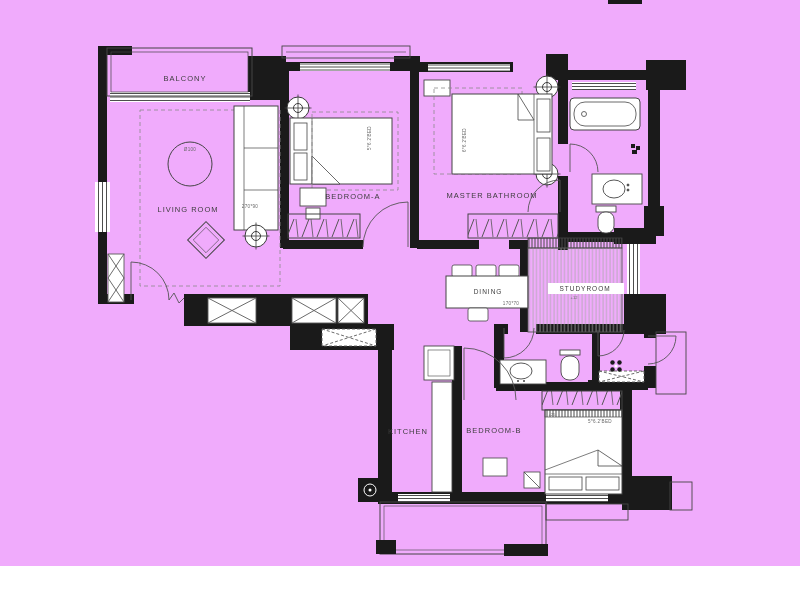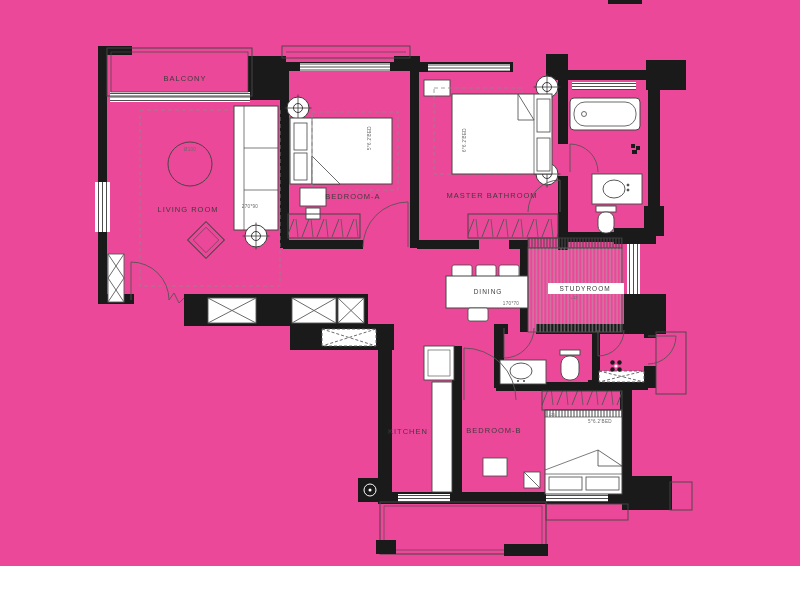--- a/index.html
+++ b/index.html
@@ -1,16 +1,16 @@
 <!DOCTYPE html>
 <html><head>
 <meta charset="utf-8">
 <style>
   html,body{margin:0;padding:0;background:#fff;}
-  .canvas{position:relative;width:800px;height:566px;background:#ec4899;overflow:hidden;}
+  .canvas{position:relative;width:800px;height:566px;background:#f0abfc;overflow:hidden;}
   svg{display:block;}
   svg text{font-family:"Liberation Sans", sans-serif;fill:#3c3c3c;}
   .room-label{font-size:7.5px;letter-spacing:1px;}
   .dim-label{font-size:4.6px;fill:#6a6a6a;letter-spacing:0.3px;}
   .tiny-label{font-size:4px;fill:#6a6a6a;}
 </style>
 </head>
 <body>
 
 <div class="canvas">

